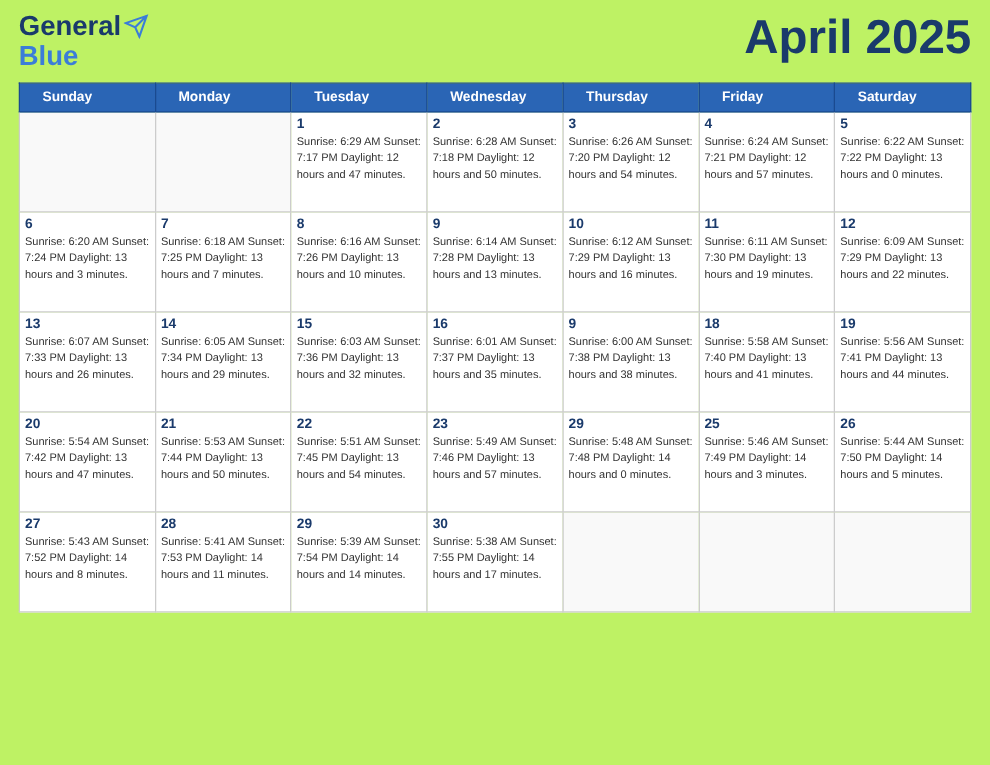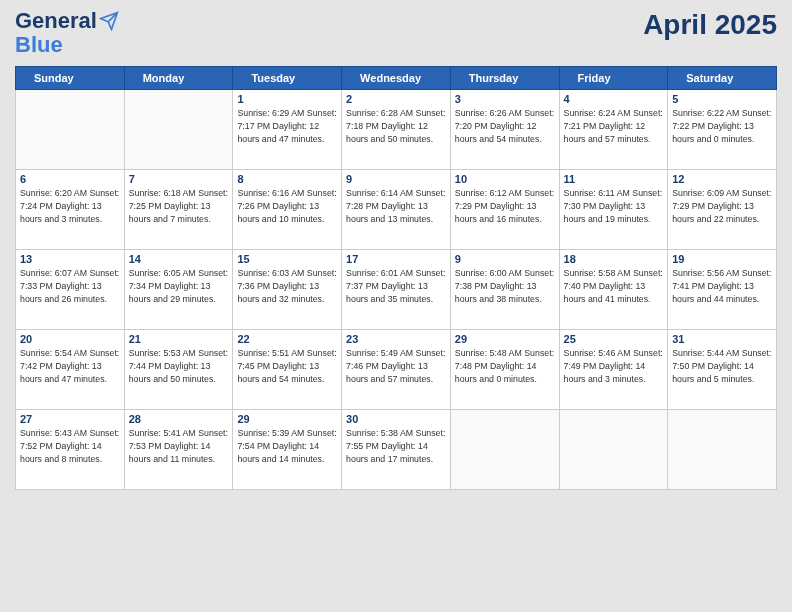--- a/index.html
+++ b/index.html
@@ -7,21 +7,21 @@
       font-family: Arial, sans-serif;
       background: #fff;
       width: 792px;
       height: 612px;
       overflow: hidden;
     }
     .container {
       width: 792px;
       height: 612px;
       padding: 10px 15px;
-      background: #e5e5e5;
+      background: #bef264;
     }
     .header {
       display: flex;
       justify-content: space-between;
       align-items: flex-start;
       margin-bottom: 8px;
     }
     .logo {
       display: flex;
       flex-direction: column;
@@ -39,21 +39,21 @@
     .logo-blue { color: #3b7dd8; }
     .logo-bird {
       width: 20px;
       height: 20px;
       margin-left: 2px;
     }
     .title-block {
       text-align: right;
     }
     .month-title {
-      font-size: 28px;
+      font-size: 38px;
       font-weight: bold;
       color: #1a3a6b;
       line-height: 1.1;
     }
     .location {
       font-size: 14px;
       color: #555;
       margin-top: 2px;
     }
     .calendar {
@@ -218,21 +218,21 @@
 Sunset: 7:34 PM
 Daylight: 13 hours and 29 minutes.</div>
           </td>
           <td>
             <div class="day-num">15</div>
             <div class="day-info">Sunrise: 6:03 AM
 Sunset: 7:36 PM
 Daylight: 13 hours and 32 minutes.</div>
           </td>
           <td>
-            <div class="day-num">17</div>
+            <div class="day-num">16</div>
             <div class="day-info">Sunrise: 6:01 AM
 Sunset: 7:37 PM
 Daylight: 13 hours and 35 minutes.</div>
           </td>
           <td>
             <div class="day-num">9</div>
             <div class="day-info">Sunrise: 6:00 AM
 Sunset: 7:38 PM
 Daylight: 13 hours and 38 minutes.</div>
           </td>
@@ -280,21 +280,21 @@
 Sunset: 7:48 PM
 Daylight: 14 hours and 0 minutes.</div>
           </td>
           <td>
             <div class="day-num">25</div>
             <div class="day-info">Sunrise: 5:46 AM
 Sunset: 7:49 PM
 Daylight: 14 hours and 3 minutes.</div>
           </td>
           <td>
-            <div class="day-num">31</div>
+            <div class="day-num">26</div>
             <div class="day-info">Sunrise: 5:44 AM
 Sunset: 7:50 PM
 Daylight: 14 hours and 5 minutes.</div>
           </td>
         </tr>
         <tr>
           <td>
             <div class="day-num">27</div>
             <div class="day-info">Sunrise: 5:43 AM
 Sunset: 7:52 PM

